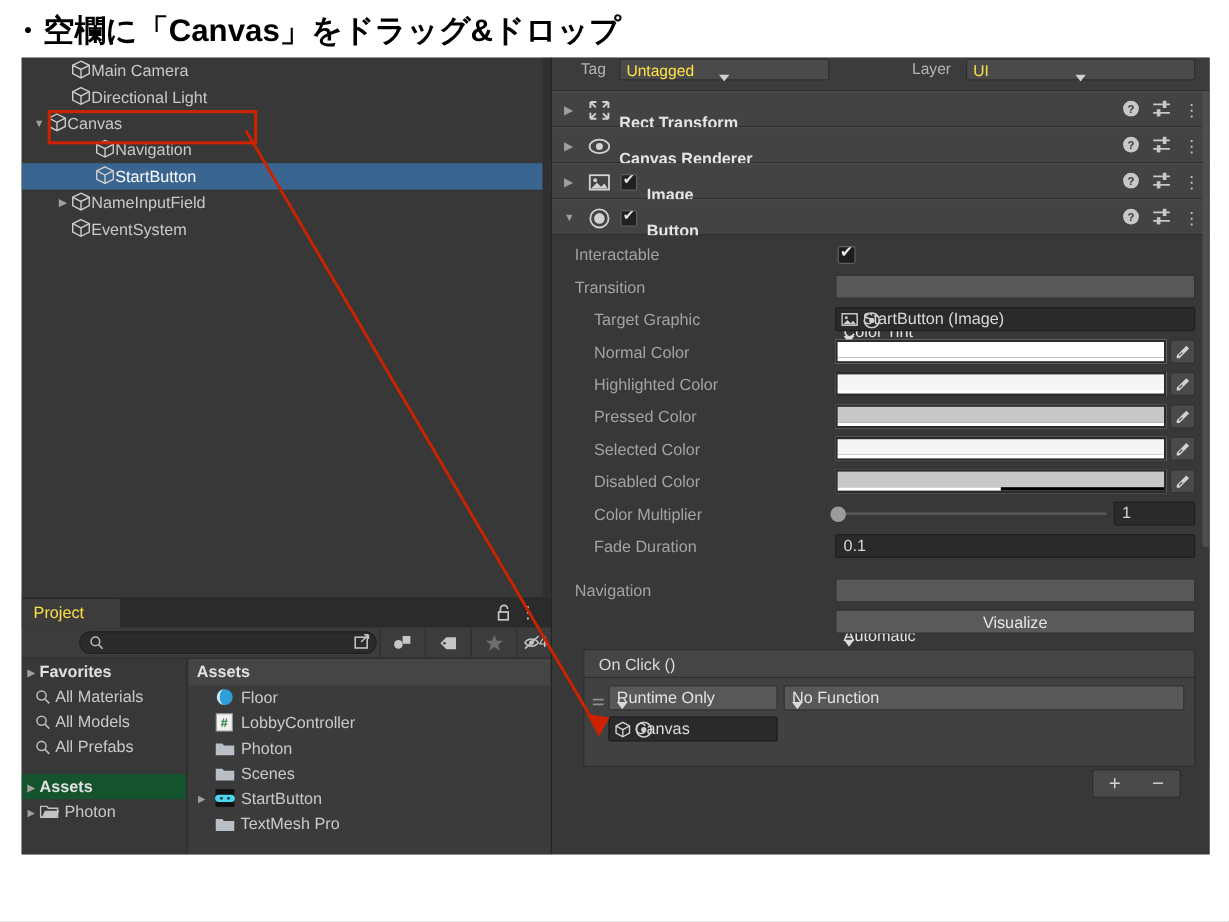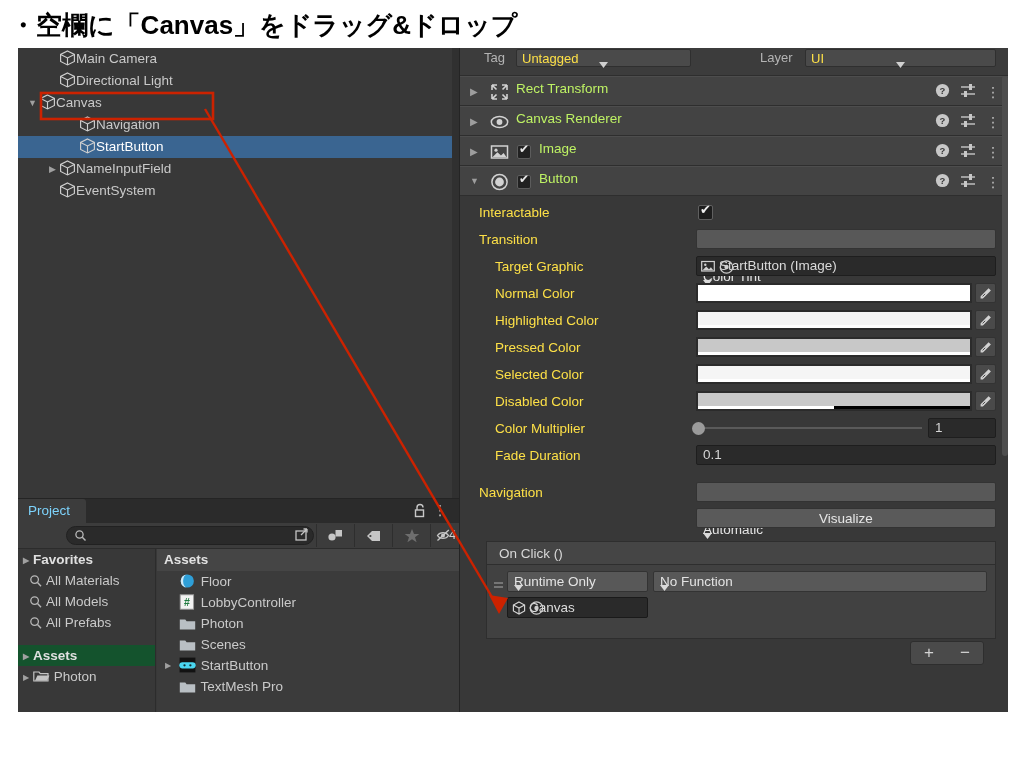--- a/index.html
+++ b/index.html
@@ -48,21 +48,21 @@
   
   #project {
     position: absolute; left: 0; top: 450px; width: 441px; height: 214px;
     background: #383838; border-top: 1px solid #242424; overflow: hidden;
   }
   #proj-tabbar {
     position: relative; height: 24px; background: #2b2b2b;
   }
   #proj-tab {
     position: absolute; left: -10px; top: 0; height: 24px; line-height: 24px;
-    padding: 0 16px 0 20px; background: #3c3c3c; color: #7dd3fc;
+    padding: 0 30px 0 20px; background: #3c3c3c; color: #fde047;
     font-size: 13.5px; border-top-right-radius: 3px;
   }
   #lock-icon { position: absolute; right: 32px; top: 4px; }
   #proj-kebab { position: absolute; right: 12px; top: 3px; color:#c0c0c0; font-size: 14px; letter-spacing:0; }
 
   #proj-toolbar {
     position: relative; height: 26px; background: #3c3c3c;
     border-bottom: 1px solid #2c2c2c;
   }
   #proj-search {
@@ -139,31 +139,31 @@
   .comp-head .cicon { position: absolute; left: 30px; top: 6px; }
   .comp-head .ccheck {
     position: absolute; left: 57px; top: 8px; width: 14px; height: 14px;
     background: #212121; border: 1px solid #5c5c5c; border-radius: 2px;
   }
   .comp-head .ccheck::after {
     content: "✔"; position: absolute; left: 1px; top: -4px;
     font-size: 12px; color: #e8e8e8;
   }
   .comp-head .ctitle {
-    position: absolute; left: 79px; top: 4px; font-weight: normal;
-    font-size: 13.5px; color: #bef264;
+    position: absolute; left: 79px; top: 18px; font-weight: bold;
+    font-size: 13.5px; color: #e5e5e5;
   }
   .comp-head .ctitle.noc { left: 56px; }
   .comp-head .hicons { position: absolute; right: 8px; top: 6px; display: flex; gap: 10px; align-items: center; }
 
   
   #btn-props { position: relative; padding-top: 4px; background: #383838; }
   .prow { position: relative; height: 27px; }
   .plabel {
-    position: absolute; left: 19px; top: 5px; font-size: 13.5px; color: #fde047;
+    position: absolute; left: 19px; top: 5px; font-size: 13.5px; color: #a3a3a3;
   }
   .plabel.ind { left: 35px; }
   .pcheck {
     position: absolute; left: 238px; top: 5px; width: 15px; height: 15px;
     background: #1d1d1d; border: 1px solid #606060; border-radius: 2px;
   }
   .pcheck::after { content:"✔"; position:absolute; left:1px; top:-4px; font-size:13px; color:#f0f0f0; }
 
   .pdrop {
     position: absolute; left: 236px; right: 12px; top: 2px; height: 20px;

